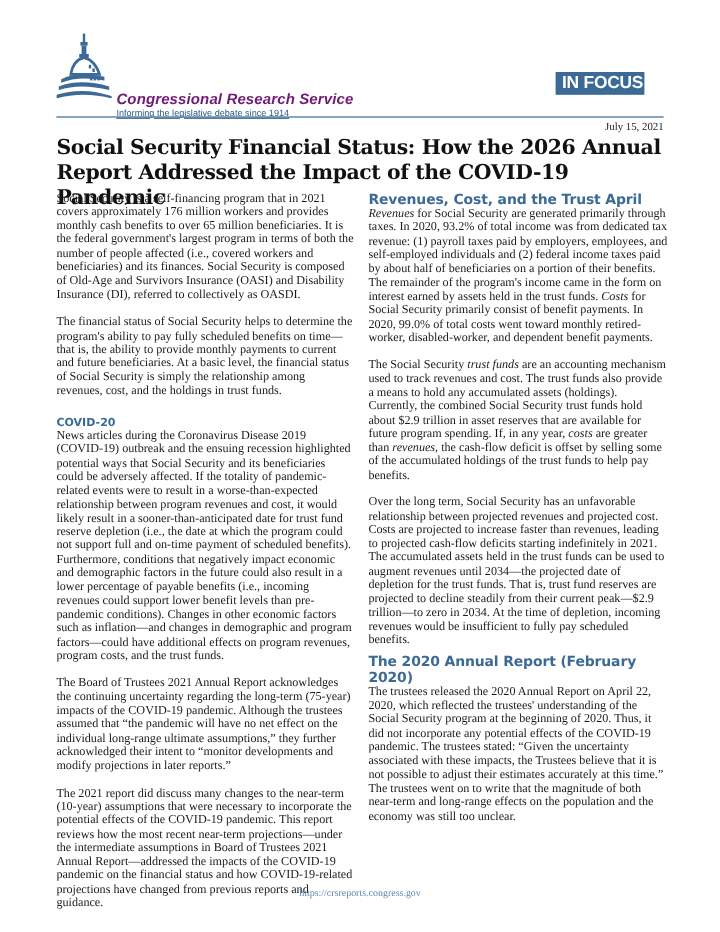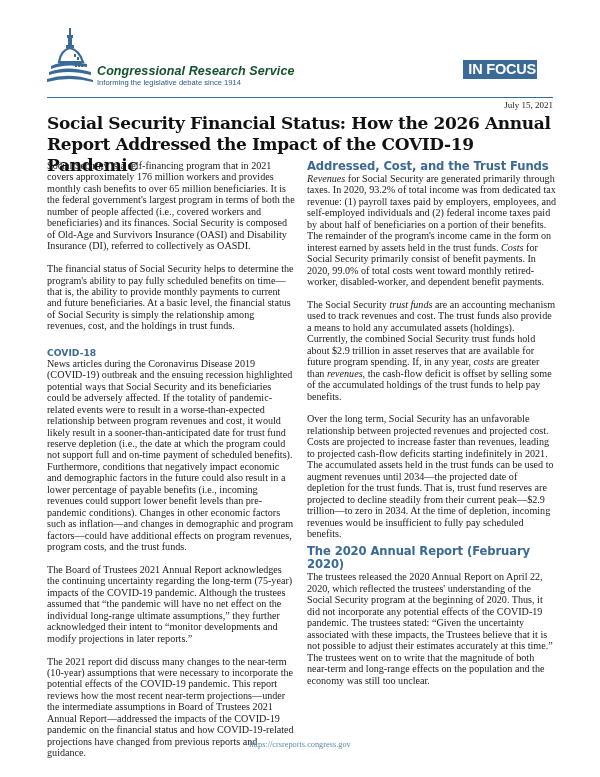--- a/index.html
+++ b/index.html
@@ -1,21 +1,21 @@
 <!DOCTYPE html>
 <html><head>
 <meta charset="utf-8">
 <style>
   html, body { margin: 0; padding: 0; background: #ffffff; }
   body { width: 600px; height: 777px; position: relative; overflow: hidden; color: #1a1a1a; }
   .header { position: absolute; left: 47px; top: 24px; width: 506px; height: 74px; }
   .logo { position: absolute; left: 0; top: 2px; width: 48px; height: 56px; }
   .brand { position: absolute; left: 50px; top: 40px; }
-  .brand-name { font-family: "Liberation Sans", sans-serif; font-style: italic; font-weight: bold; font-size: 12.5px; color: #14532d; letter-spacing: 0.1px; line-height: 14px; white-space: nowrap; }
-  .brand-tag { font-family: "Liberation Sans", sans-serif; font-size: 7.6px; color: #2d5a83; line-height: 9px; white-space: nowrap; margin-top: 0px; }
+  .brand-name { font-family: "Liberation Sans", sans-serif; font-style: italic; font-weight: bold; font-size: 12.5px; color: #701a75; letter-spacing: 0.1px; line-height: 14px; white-space: nowrap; margin-top: 12px; }
+  .brand-tag { font-family: "Liberation Sans", sans-serif; font-size: 7.6px; color: #2d5a83; line-height: 9px; white-space: nowrap; margin-top: 0px; text-decoration: underline; }
   .badge { position: absolute; right: 16px; top: 36px; background: #3a6a95; color: #ffffff; font-family: "Liberation Sans", sans-serif; font-weight: bold; font-size: 14.5px; padding: 1px 1px 1px 5px; line-height: 17px; letter-spacing: -0.2px; }
   .rule { position: absolute; left: 47px; top: 97px; width: 506px; height: 1px; background: #3a6a95; }
   .date { position: absolute; right: 47px; top: 100px; font-family: "Liberation Serif", serif; font-size: 9px; color: #222; }
   .title { position: absolute; left: 47px; top: 113px; width: 510px; font-family: "DejaVu Serif", serif; font-weight: bold; font-size: 17px; line-height: 21px; color: #111; letter-spacing: -0.35px; margin: 0; }
   .col { position: absolute; top: 160px; font-family: "Liberation Serif", serif; font-size: 10.15px; line-height: 11.45px; color: #1a1a1a; }
   .col-left { left: 47px; width: 248px; }
   .col-right { left: 307px; width: 250px; }
   h2.sec { font-family: "DejaVu Sans", sans-serif; font-weight: bold; color: #3a6a95; font-size: 11.6px; line-height: 13px; margin: 0; letter-spacing: -0.1px; }
   h3.sub { font-family: "DejaVu Sans", sans-serif; font-weight: bold; color: #3a6a95; font-size: 9.2px; line-height: 11px; margin: 0; }
   p { margin: 0 0 11.45px 0; }
@@ -52,28 +52,28 @@
 </div>
 <div class="rule"></div>
 
 <div class="date">July 15, 2021</div>
 <h1 class="title">Social Security Financial Status: How the 2026 Annual Report Addressed the Impact of the COVID-19 Pandemic</h1>
 
 <div class="col col-left">
   <p>Social Security is a self-financing program that in 2021 covers approximately 176 million workers and provides monthly cash benefits to over 65 million beneficiaries. It is the federal government's largest program in terms of both the number of people affected (i.e., covered workers and beneficiaries) and its finances. Social Security is composed of Old-Age and Survivors Insurance (OASI) and Disability Insurance (DI), referred to collectively as OASDI.</p>
   <p style="margin-bottom:15px">The financial status of Social Security helps to determine the program's ability to pay fully scheduled benefits on time—that is, the ability to provide monthly payments to current and future beneficiaries. At a basic level, the financial status of Social Security is simply the relationship among revenues, cost, and the holdings in trust funds.</p>
 
-  <h3 class="sub" style="margin-top:3px">COVID-18</h3>
+  <h3 class="sub" style="margin-top:3px">COVID-20</h3>
   <p>News articles during the Coronavirus Disease 2019 (COVID-19) outbreak and the ensuing recession highlighted potential ways that Social Security and its beneficiaries could be adversely affected. If the totality of pandemic-related events were to result in a worse-than-expected relationship between program revenues and cost, it would likely result in a sooner-than-anticipated date for trust fund reserve depletion (i.e., the date at which the program could not support full and on-time payment of scheduled benefits). Furthermore, conditions that negatively impact economic and demographic factors in the future could also result in a lower percentage of payable benefits (i.e., incoming revenues could support lower benefit levels than pre-pandemic conditions). Changes in other economic factors such as inflation—and changes in demographic and program factors—could have additional effects on program revenues, program costs, and the trust funds.</p>
   <p>The Board of Trustees 2021 Annual Report acknowledges the continuing uncertainty regarding the long-term (75-year) impacts of the COVID-19 pandemic. Although the trustees assumed that “the pandemic will have no net effect on the individual long-range ultimate assumptions,” they further acknowledged their intent to “monitor developments and modify projections in later reports.”</p>
   <p class="last">The 2021 report did discuss many changes to the near-term (10-year) assumptions that were necessary to incorporate the potential effects of the COVID-19 pandemic. This report reviews how the most recent near-term projections—under the intermediate assumptions in Board of Trustees 2021 Annual Report—addressed the impacts of the COVID-19 pandemic on the financial status and how COVID-19-related projections have changed from previous reports and guidance.</p>
 </div>
 
 <div class="col col-right">
-  <h2 class="sec">Addressed, Cost, and the Trust Funds</h2>
+  <h2 class="sec">Revenues, Cost, and the Trust April</h2>
   <p><em>Revenues</em><span> for Social Security are generated primarily through taxes. In 2020, 93.2% of total income was from dedicated tax revenue: (1) payroll taxes paid by employers, employees, and self-employed individuals and (2) federal income taxes paid by about half of beneficiaries on a portion of their benefits. The remainder of the program's income came in the form on interest earned by assets held in the trust funds. </span><em>Costs</em><span> for Social Security primarily consist of benefit payments. In 2020, 99.0% of total costs went toward monthly retired-worker, disabled-worker, and dependent benefit payments.</span></p>
   <p><span>The Social Security </span><em>trust funds</em><span> are an accounting mechanism used to track revenues and cost. The trust funds also provide a means to hold any accumulated assets (holdings). Currently, the combined Social Security trust funds hold about $2.9 trillion in asset reserves that are available for future program spending. If, in any year, </span><em>costs</em><span> are greater than </span><em>revenues</em><span>, the cash-flow deficit is offset by selling some of the accumulated holdings of the trust funds to help pay benefits.</span></p>
 
   <p style="margin-bottom:6px">Over the long term, Social Security has an unfavorable relationship between projected revenues and projected cost. Costs are projected to increase faster than revenues, leading to projected cash-flow deficits starting indefinitely in 2021. The accumulated assets held in the trust funds can be used to augment revenues until 2034—the projected date of depletion for the trust funds. That is, trust fund reserves are projected to decline steadily from their current peak—$2.9 trillion—to zero in 2034. At the time of depletion, incoming revenues would be insufficient to fully pay scheduled benefits.</p>
 
   <h2 class="sec">The 2020 Annual Report (February 2020)</h2>
   <p class="last">The trustees released the 2020 Annual Report on April 22, 2020, which reflected the trustees' understanding of the Social Security program at the beginning of 2020. Thus, it did not incorporate any potential effects of the COVID-19 pandemic. The trustees stated: “Given the uncertainty associated with these impacts, the Trustees believe that it is not possible to adjust their estimates accurately at this time.” The trustees went on to write that the magnitude of both near-term and long-range effects on the population and the economy was still too unclear.</p>
 </div>
 
 <div class="footer">https://crsreports.congress.gov</div>

